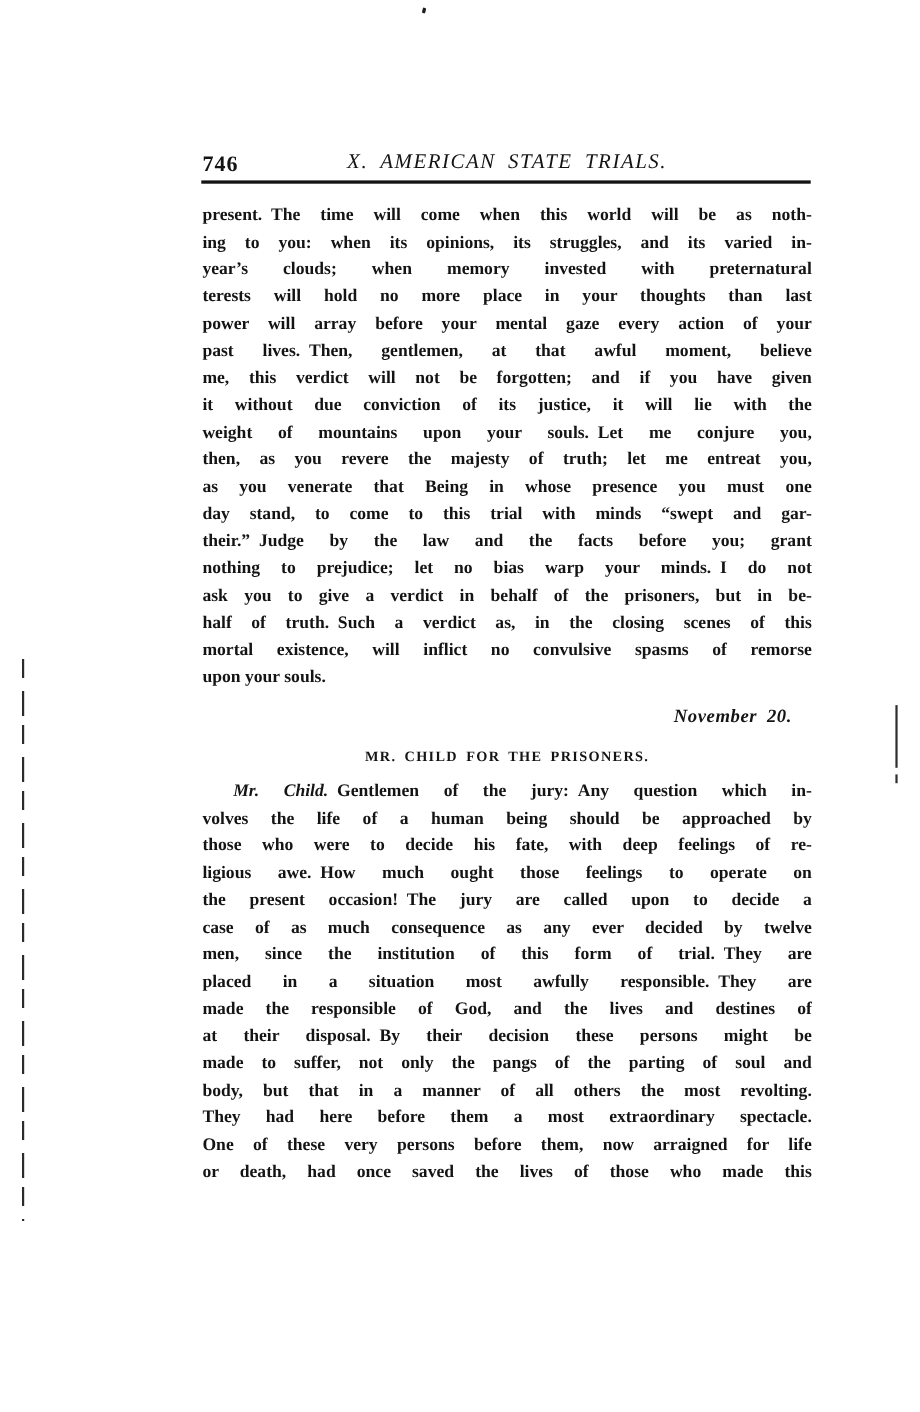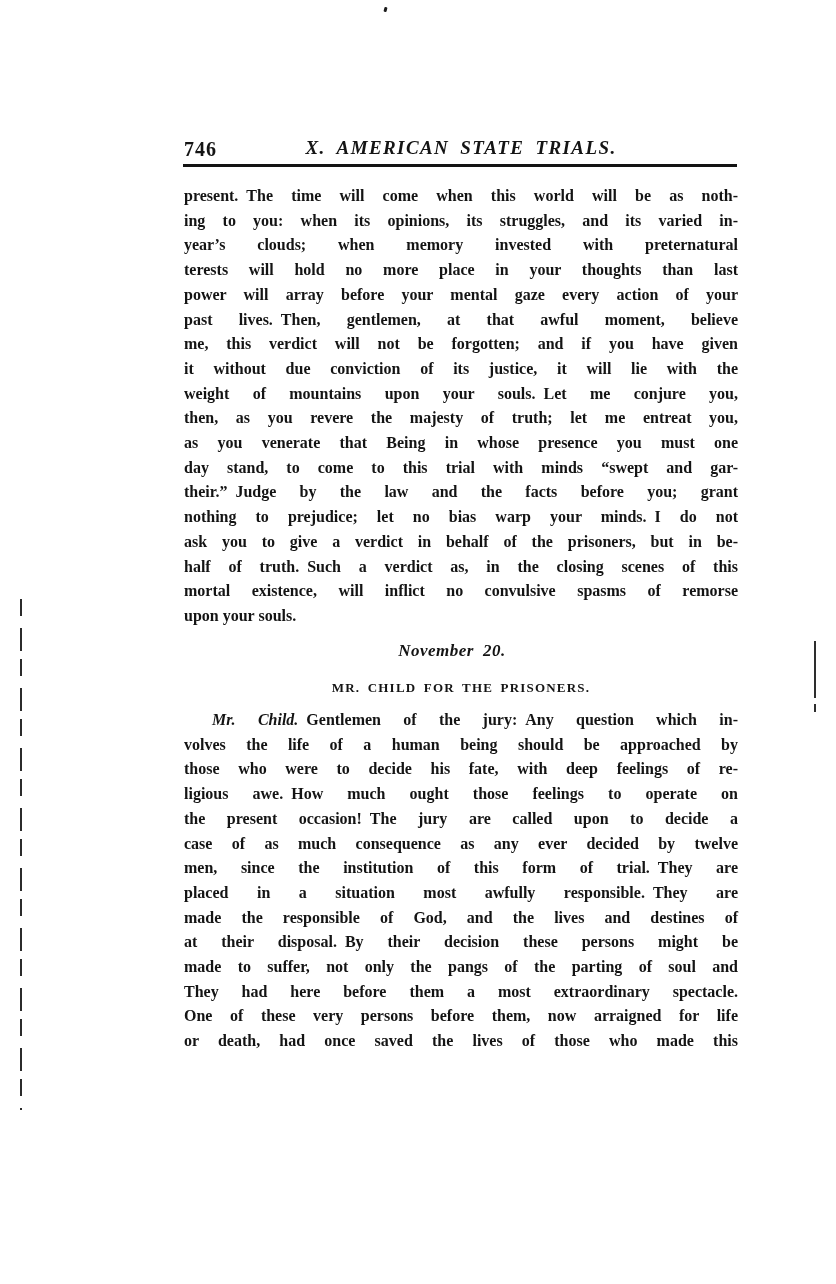--- a/index.html
+++ b/index.html
@@ -16,21 +16,21 @@
   .header {
     position:absolute; left:184px; top:136px; width:554px; height:26px;
     text-align:center;
   }
   .pagenum {
     position:absolute; left:0; top:2px;
     font-size:20px; font-weight:700; letter-spacing:1px;
   }
   .running-title {
     display:inline-block; margin-top:1px;
-    font-size:19px; font-weight:700; font-style:italic;
+    font-size:19px; font-weight:400; font-style:italic;
     letter-spacing:1.4px; word-spacing:5px;
   }
   .rule {
     position:absolute; left:183px; top:164px; width:554px; height:3px;
     background:#131313;
   }
 
   
   .para {
     position:absolute; left:184px; width:554px;
@@ -43,21 +43,21 @@
     text-align-last:justify;
     -moz-text-align-last:justify;
     white-space:normal;
   }
   .line.last { text-align-last:left; -moz-text-align-last:left; }
   .indent { text-indent:28px; }
   .speaker { font-style:italic; }
 
   .dateline {
     position:absolute; left:184px; top:641px; width:554px;
-    text-align:center; padding-right:18px; box-sizing:border-box;
+    text-align:right; padding-right:18px; box-sizing:border-box;
     font-size:17px; font-weight:700; font-style:italic; letter-spacing:0.5px;
   }
   .section-heading {
     position:absolute; left:184px; top:680px; width:554px;
     text-align:center;
     font-size:13px; font-weight:700; letter-spacing:1.2px; word-spacing:3px;
   }
 
   
   .speck {
@@ -126,19 +126,20 @@
         <div class="line">volves the life of a human being should be approached by</div>
         <div class="line">those who were to decide his fate, with deep feelings of re-</div>
         <div class="line">ligious awe. How much ought those feelings to operate on</div>
         <div class="line">the present occasion! The jury are called upon to decide a</div>
         <div class="line">case of as much consequence as any ever decided by twelve</div>
         <div class="line">men, since the institution of this form of trial. They are</div>
         <div class="line">placed in a situation most awfully responsible. They are</div>
         <div class="line">made the responsible of God, and the lives and destines of</div>
         <div class="line">at their disposal. By their decision these persons might be</div>
         <div class="line">made to suffer, not only the pangs of the parting of soul and</div>
+        <div class="line">body, but that in a manner of all others the most revolting.</div>
         <div class="line">They had here before them a most extraordinary spectacle.</div>
         <div class="line">One of these very persons before them, now arraigned for life</div>
         <div class="line">or death, had once saved the lives of those who made this</div>
       </div>
   </div>
 
 </div>
 
 </body></html>

